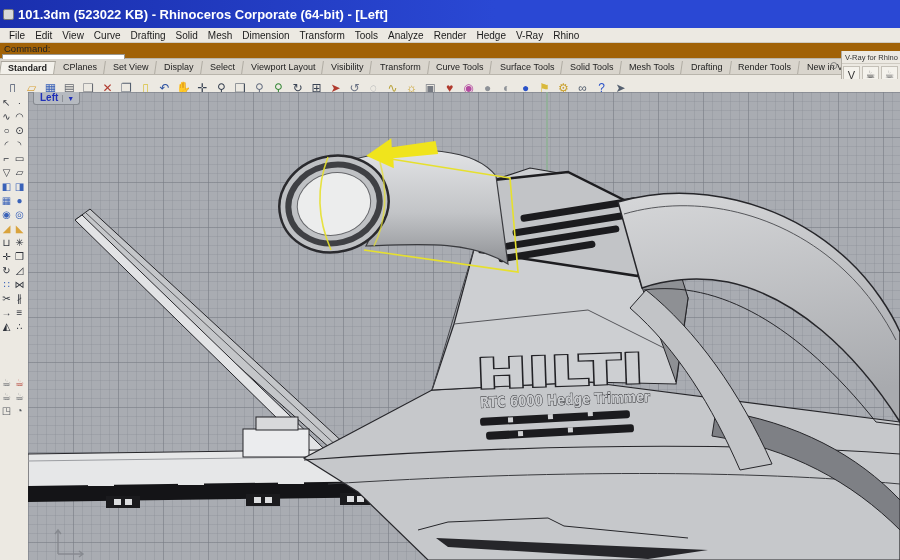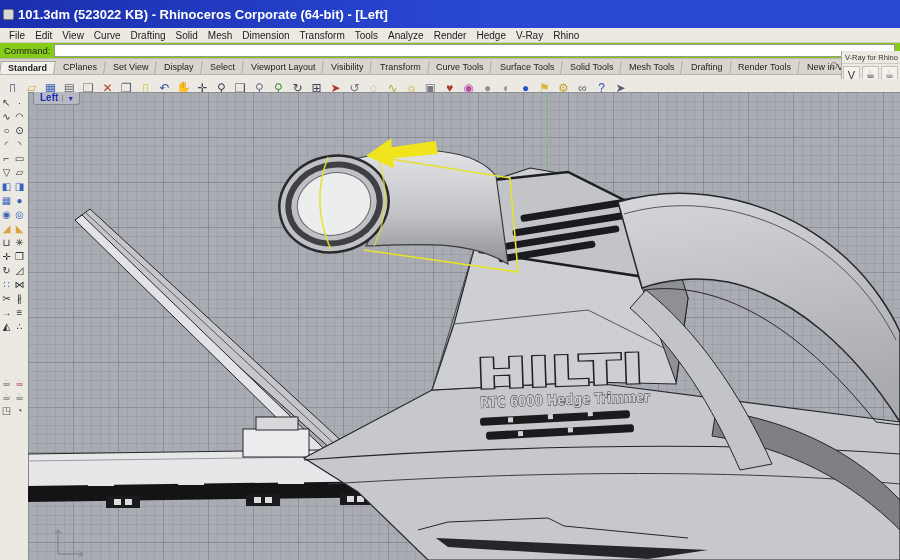--- a/index.html
+++ b/index.html
@@ -11,22 +11,22 @@
     display:flex;align-items:center;padding:0 3px;font-size:13px;font-weight:bold;white-space:nowrap;}
   .titlebar .appicon{width:9px;height:9px;background:#d8d8d8;border:1px solid #7a7a7a;margin-right:4px;
     display:inline-block;border-radius:2px;}
   
   .menubar{height:14px;background:#ece9e2;border-bottom:1px solid #cfcbc2;display:flex;align-items:center;
     padding-left:4px;font-size:10px;color:#1b1b1b;}
   .menubar span{padding:0 5px;cursor:default;}
   
   .cmdhistory{height:13px;background:#ffffff;border-bottom:1px solid #d7d4cc;font-size:9.5px;color:#333;
     padding:1px 4px 0 4px;}
-  .cmdline{height:15px;background:#84cc16;border-bottom:1px solid #b9b5ac;display:flex;align-items:center;
-    font-size:9.5px;color:#222;padding:0 2px;}
+  .cmdline{height:15px;background:#a16207;border-bottom:1px solid #b9b5ac;display:flex;align-items:flex-start;
+    font-size:9.5px;color:#222;padding:0 2px;flex-direction:column;}
   .cmdline label{margin:0 4px 0 2px;}
   .cmdline input{flex:1;height:11px;border:1px solid #9a978f;font-size:9px;padding:0 2px;margin-right:3px;}
   
   .tabsrow{height:15px;background:#d9d5cd;display:flex;align-items:flex-end;font-size:9px;color:#222;
     border-bottom:1px solid #b9b5ac;position:relative;}
   .tab{padding:1px 7px 1px 7px;border-right:1px solid #b0ac a3;border-right:1px solid #b0aca3;cursor:default;
     transform:skewX(-8deg);margin-right:1px;}
   .tab>i{display:inline-block;transform:skewX(8deg);font-style:normal;}
   .tab.active{background:#f2f0ea;border:1px solid #a9a59c;border-bottom:none;font-weight:bold;}
   .tabsrow .overflow{position:absolute;right:62px;top:1px;color:#777;font-size:10px;transform:none;}

